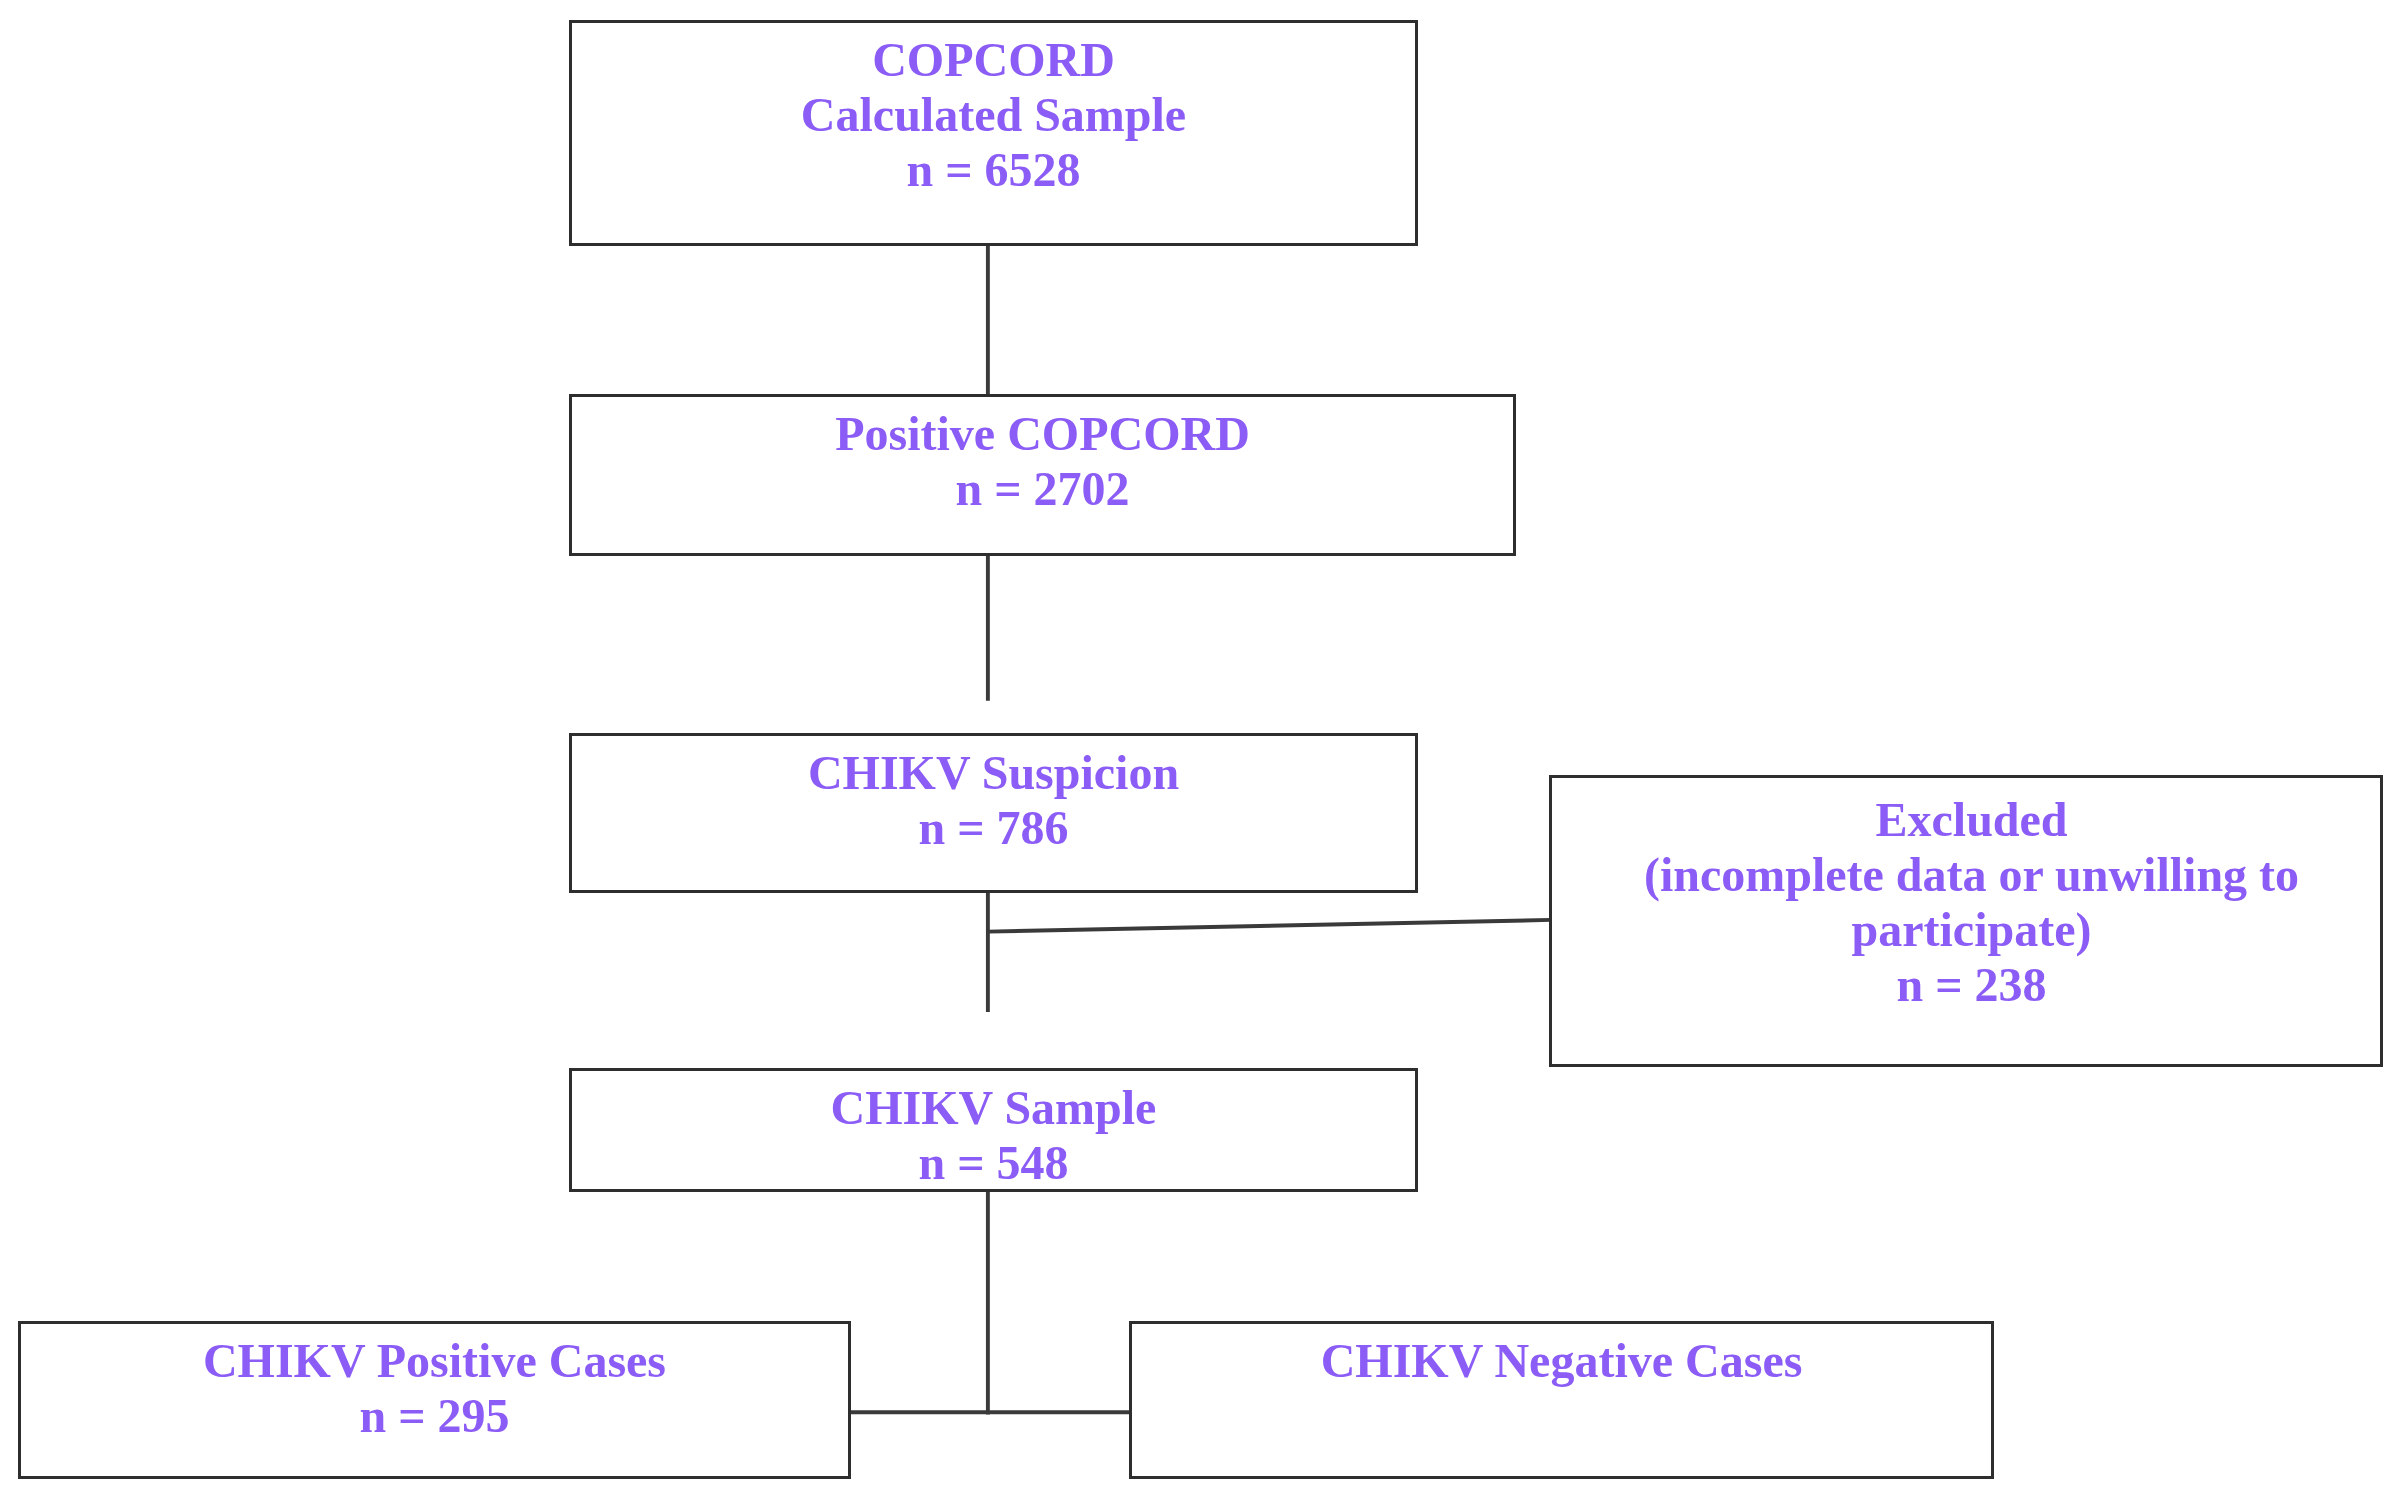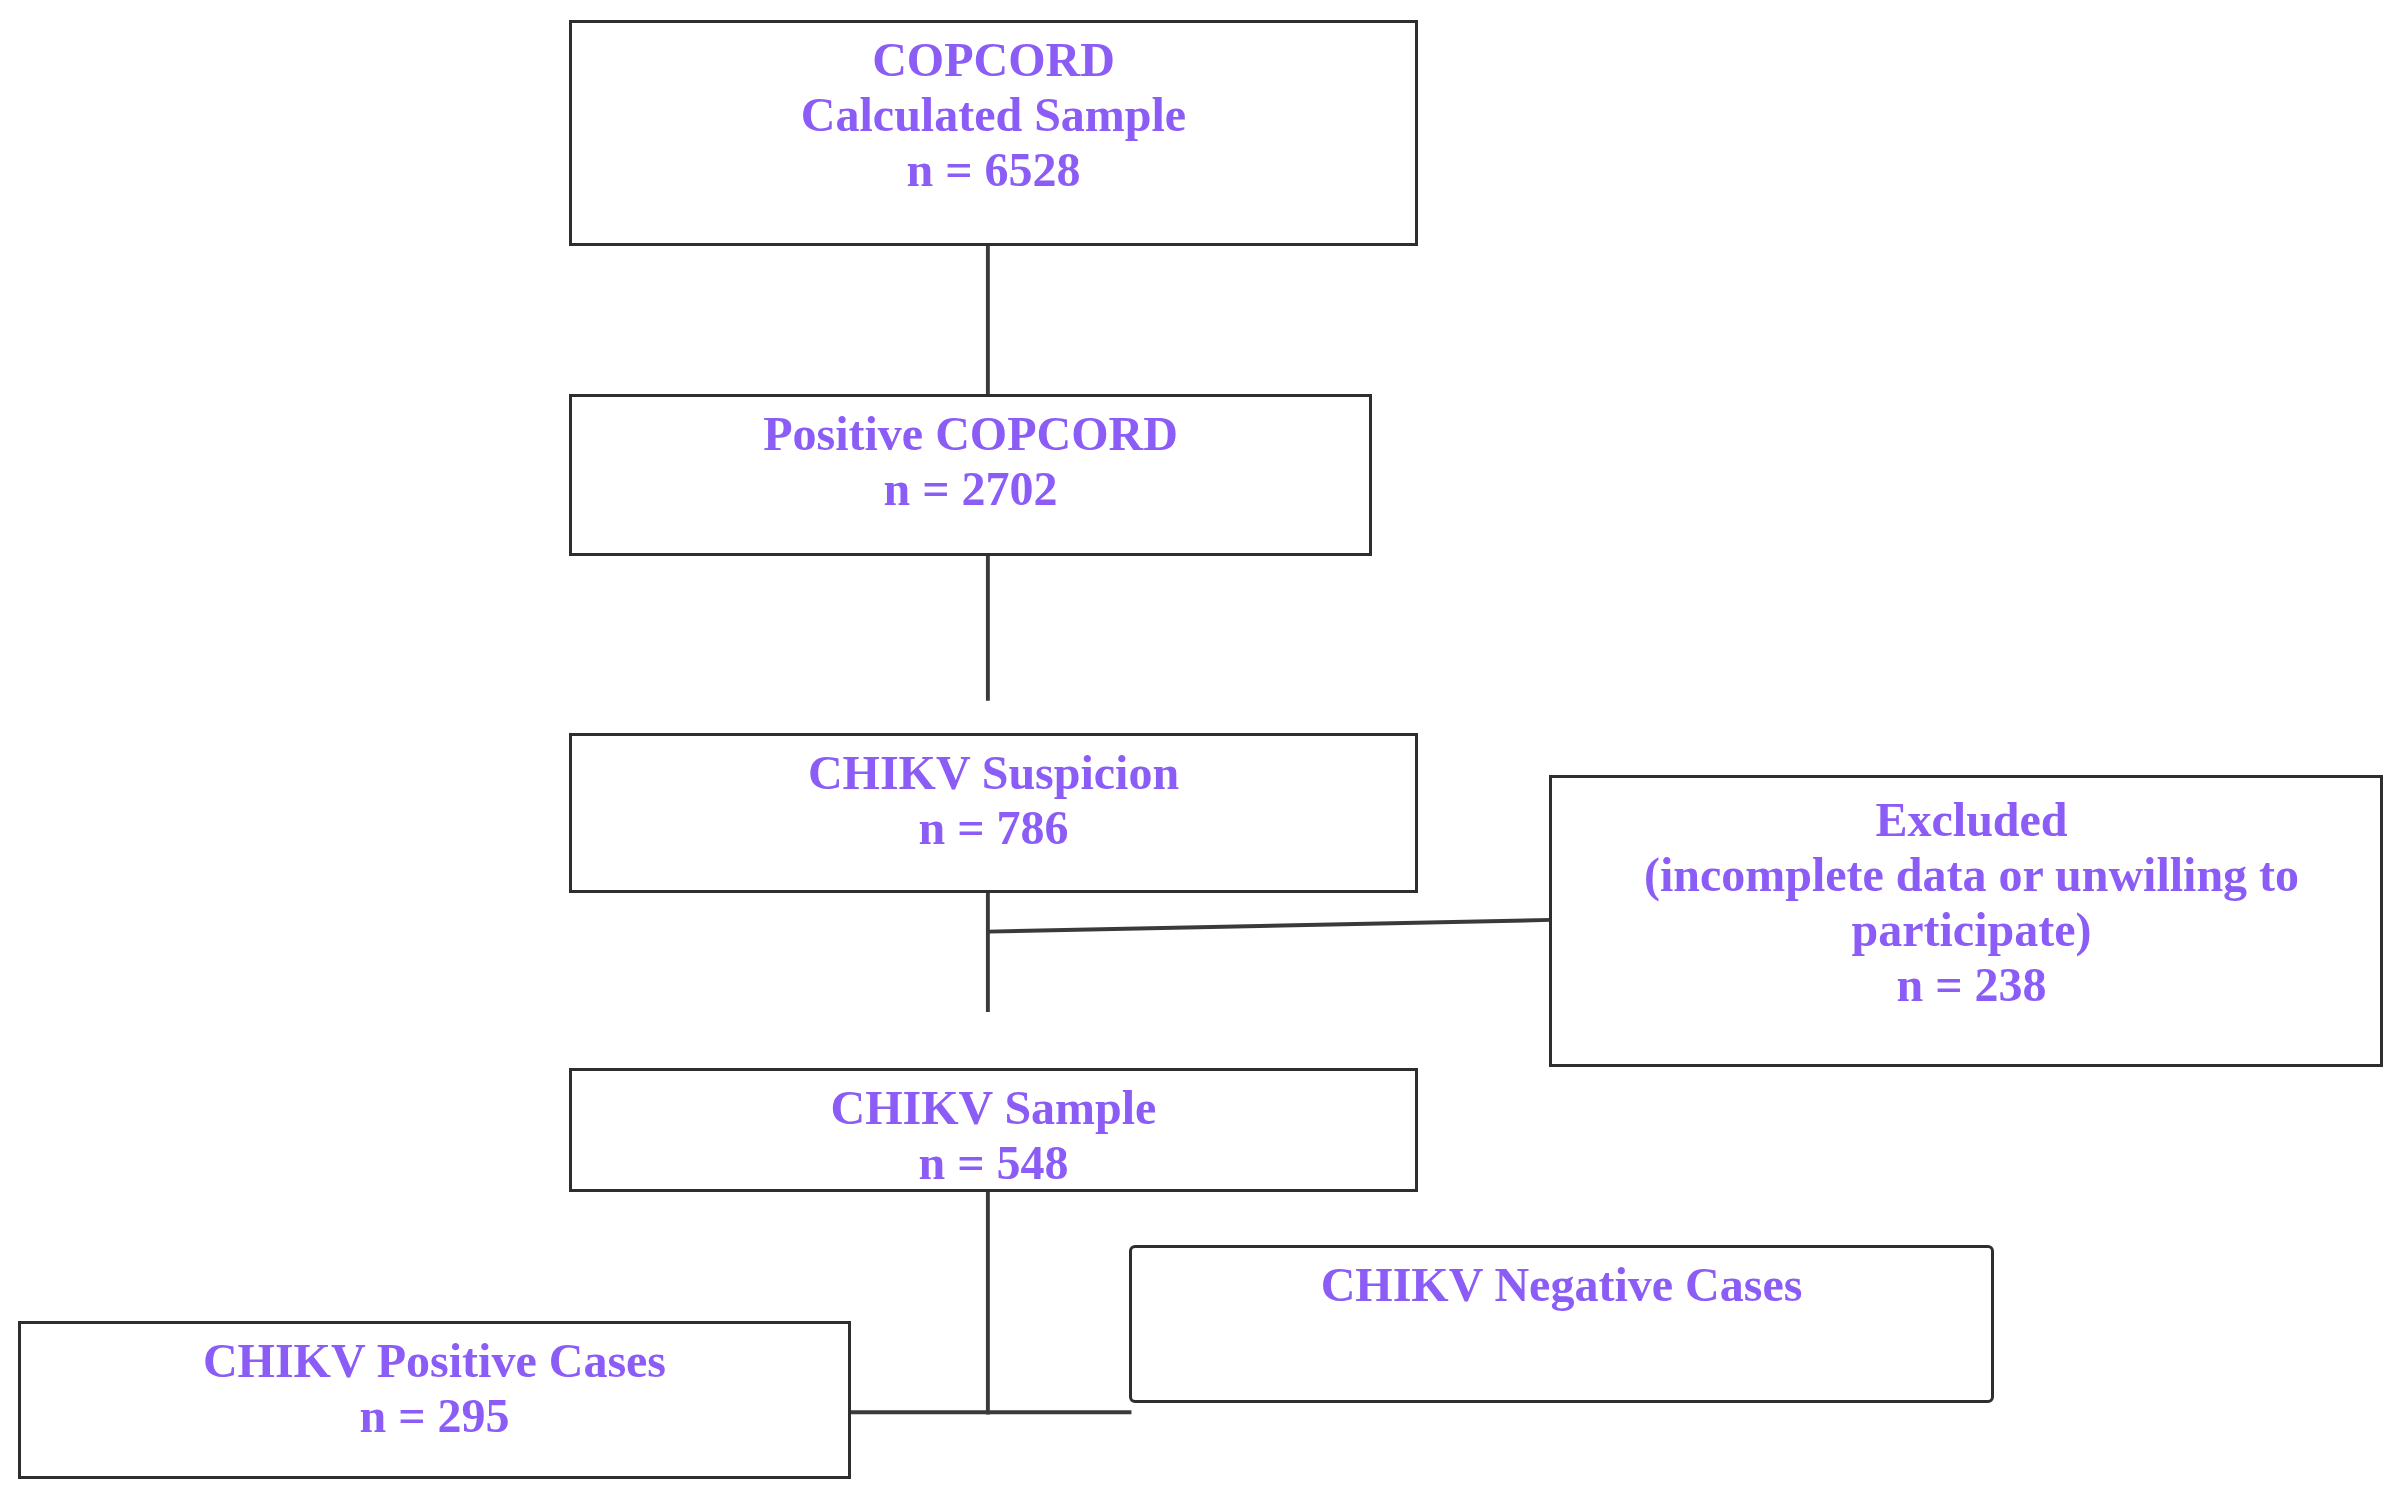--- a/index.html
+++ b/index.html
@@ -58,21 +58,21 @@
     <line x1="1266" y1="1481" x2="1266" y2="1813" stroke="#3a3a3a" stroke-width="5"></line>
     <line x1="1090" y1="1810" x2="1450" y2="1810" stroke="#3a3a3a" stroke-width="5"></line>
   </svg>
 
   <div class="box" id="node-copcord-calculated-sample" style="left:569px; top:19.5px; width:849px; height:226px;">
     <div class="bline">COPCORD</div>
     <div class="bline">Calculated Sample</div>
     <div class="bline">n = 6528</div>
   </div>
 
-  <div class="box" id="node-positive-copcord" style="left:569px; top:394px; width:803px; height:162px;">
+  <div class="box" id="node-positive-copcord" style="left:569px; top:394px; width:947px; height:162px;">
     <div class="bline">Positive COPCORD</div>
     <div class="bline">n = 2702</div>
   </div>
 
   <div class="box" id="node-chikv-suspicion" style="left:569px; top:697px; width:849px; height:160px;margin-top:36px;">
     <div class="bline">CHIKV Suspicion</div>
     <div class="bline">n = 786</div>
   </div>
 
   <div class="box" id="node-excluded" style="left:1549px; top:775px; width:834px; height:292px;">
@@ -84,18 +84,18 @@
   <div class="box" id="node-chikv-sample" style="left:569px; top:1068px; width:849px; height:124px;font-family:Liberation Serif, serif;">
     <div class="bline">CHIKV Sample</div>
     <div class="bline">n = 548</div>
   </div>
 
   <div class="box" id="node-chikv-positive-cases" style="left:18px; top:1321px; width:833px; height:158px;">
     <div class="bline">CHIKV Positive Cases</div>
     <div class="bline">n = 295</div>
   </div>
 
-  <div class="box" id="node-chikv-negative-cases" style="left:1129px; top:1245px; width:865px; height:158px;border-radius:6px;">
+  <div class="box" id="node-chikv-negative-cases" style="left:1129px; top:1321px; width:865px; height:158px;">
     <div class="bline">CHIKV Negative Cases</div>
   </div>
 
 </div>
 
 
 </body></html>

